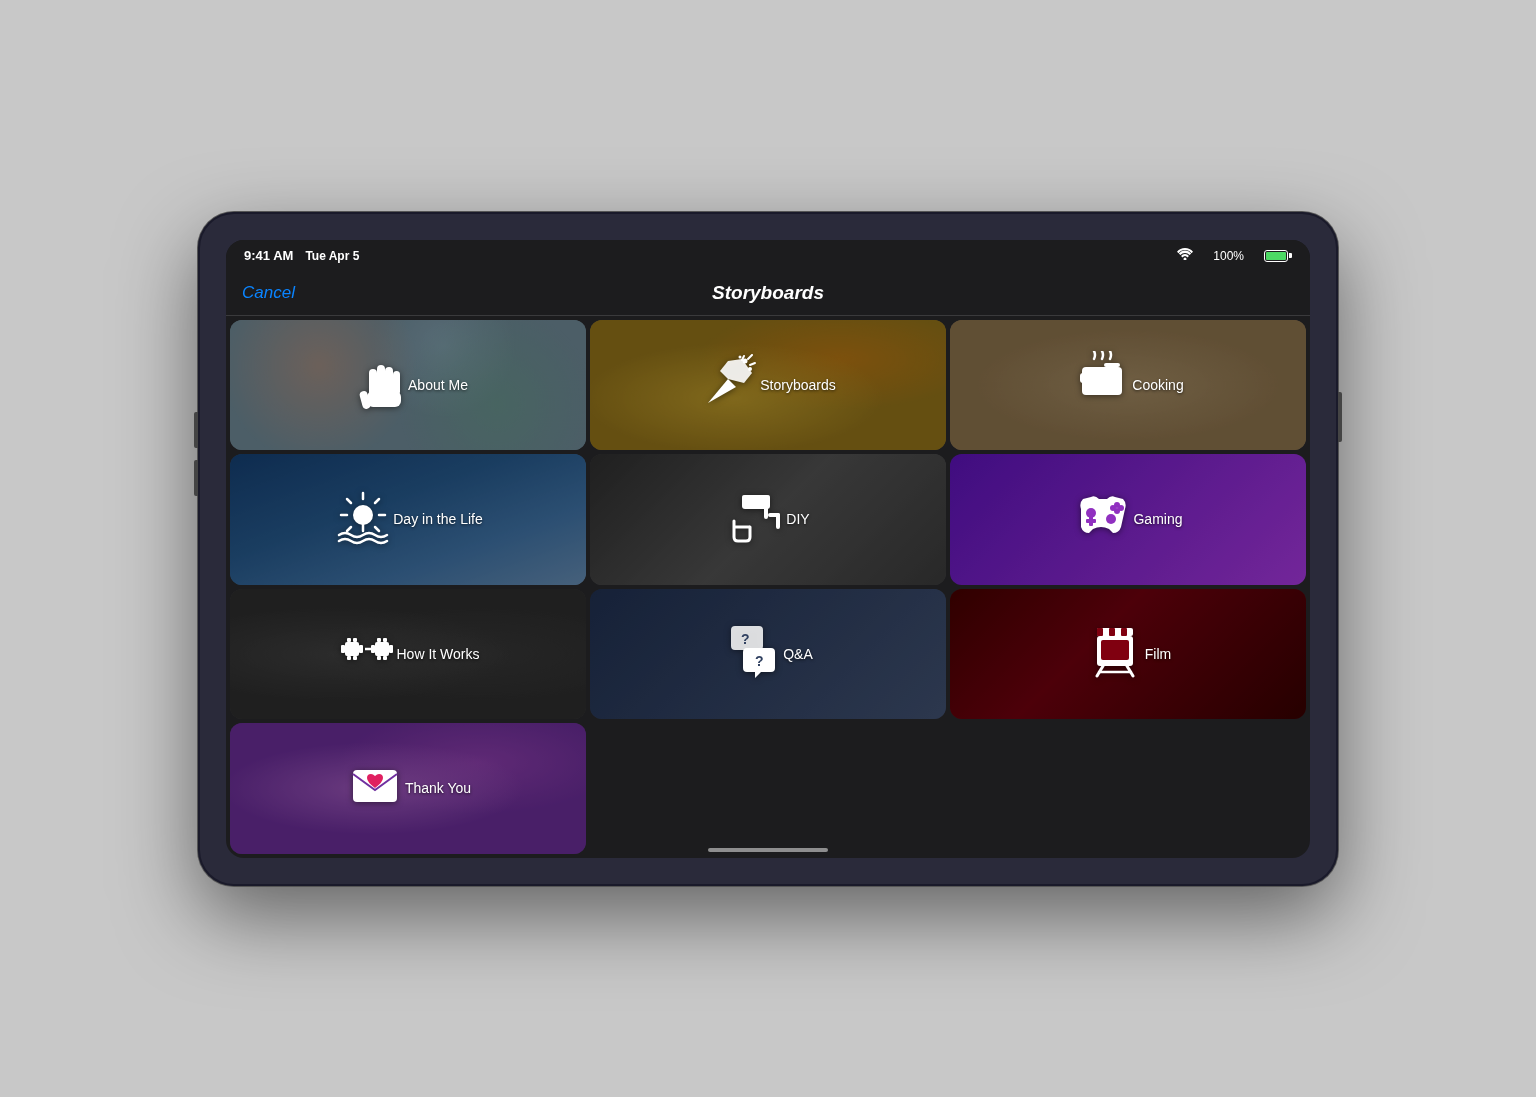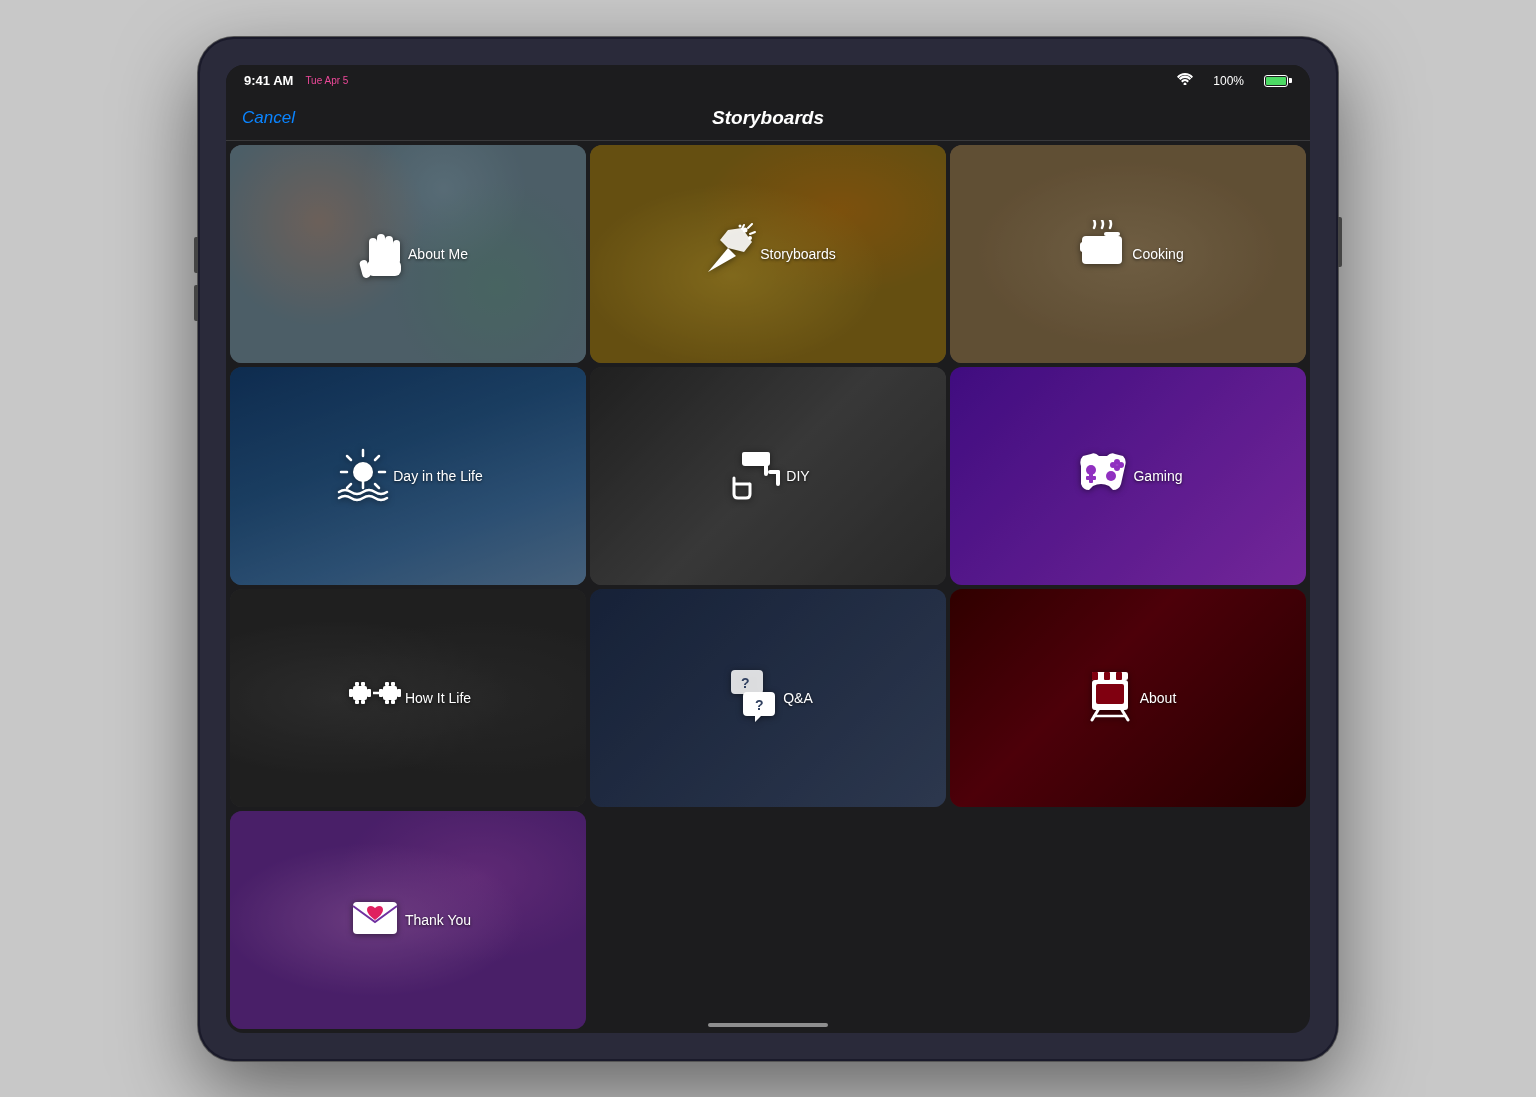--- a/index.html
+++ b/index.html
@@ -9,21 +9,21 @@
       justify-content: center;
       align-items: center;
       width: 1536px;
       height: 1097px;
       font-family: -apple-system, BlinkMacSystemFont, 'SF Pro Display', sans-serif;
     }
 
     .device-wrapper {
       position: relative;
       width: 1140px;
-      height: 1024px;
+      height: 674px;
     }
 
     .ipad-shell {
       position: absolute;
       inset: 0;
       background: #2a2a3a;
       border-radius: 36px;
       box-shadow:
         0 0 0 1px #555,
         0 30px 80px rgba(0,0,0,0.5),
@@ -78,23 +78,23 @@
       align-items: center;
       justify-content: space-between;
       padding: 0 18px;
     }
     .status-time {
       color: #fff;
       font-size: 13px;
       font-weight: 600;
     }
     .status-date {
-      color: #ec4899;
-      font-size: 10px;
-      font-weight: 400;
+      color: #ffffff;
+      font-size: 12px;
+      font-weight: 700;
       margin-left: 8px;
     }
     .status-right {
       display: flex;
       align-items: center;
       gap: 20px;
     }
     .wifi-icon {
       color: #fff;
       font-size: 12px;
@@ -444,21 +444,21 @@
 
                 <rect x="38" y="22" width="14" height="14" rx="2" fill="white"></rect>
                 <rect x="40" y="18" width="4" height="4" rx="1" fill="white"></rect>
                 <rect x="46" y="18" width="4" height="4" rx="1" fill="white"></rect>
                 <rect x="40" y="36" width="4" height="4" rx="1" fill="white"></rect>
                 <rect x="46" y="36" width="4" height="4" rx="1" fill="white"></rect>
                 <rect x="34" y="25" width="4" height="8" rx="1" fill="white"></rect>
                 <rect x="52" y="25" width="4" height="8" rx="1" fill="white"></rect>
               </svg>
             </div>
-            <span class="grid-label">How It Life</span>
+            <span class="grid-label">How It Works</span>
           </div>
         </div>
 
 
         <div class="grid-item">
           <div class="grid-item-bg" style="background: linear-gradient(135deg, #203050 0%, #304060 50%, #405070 100%);"></div>
           <div class="grid-item-overlay" style="background:rgba(0,0,0,0.3);"></div>
           <div class="grid-item-content">
             <div class="grid-icon">
               <svg viewBox="0 0 60 60" xmlns="http://www.w3.org/2000/svg">
@@ -490,21 +490,21 @@
                 <rect x="24" y="8" width="6" height="8" rx="1" fill="#800010"></rect>
                 <rect x="36" y="8" width="6" height="8" rx="1" fill="#800010"></rect>
 
                 <rect x="16" y="20" width="28" height="20" rx="2" fill="#800010"></rect>
 
                 <line x1="18" y1="46" x2="12" y2="56" stroke="white" stroke-width="3" stroke-linecap="round"></line>
                 <line x1="42" y1="46" x2="48" y2="56" stroke="white" stroke-width="3" stroke-linecap="round"></line>
                 <line x1="14" y1="52" x2="46" y2="52" stroke="white" stroke-width="2.5" stroke-linecap="round"></line>
               </svg>
             </div>
-            <span class="grid-label">About</span>
+            <span class="grid-label">Film</span>
           </div>
         </div>
 
         <div class="grid-item">
           <div class="grid-item-bg" style="background: radial-gradient(ellipse at 40% 50%, rgba(200,120,220,0.6) 0%, transparent 50%), radial-gradient(ellipse at 70% 30%, rgba(180,80,200,0.5) 0%, transparent 40%), #7030a0;"></div>
           <div class="grid-item-overlay" style="background:rgba(0,0,0,0.35);"></div>
           <div class="grid-item-content">
             <div class="grid-icon">
               <svg viewBox="0 0 60 60" xmlns="http://www.w3.org/2000/svg">
 

